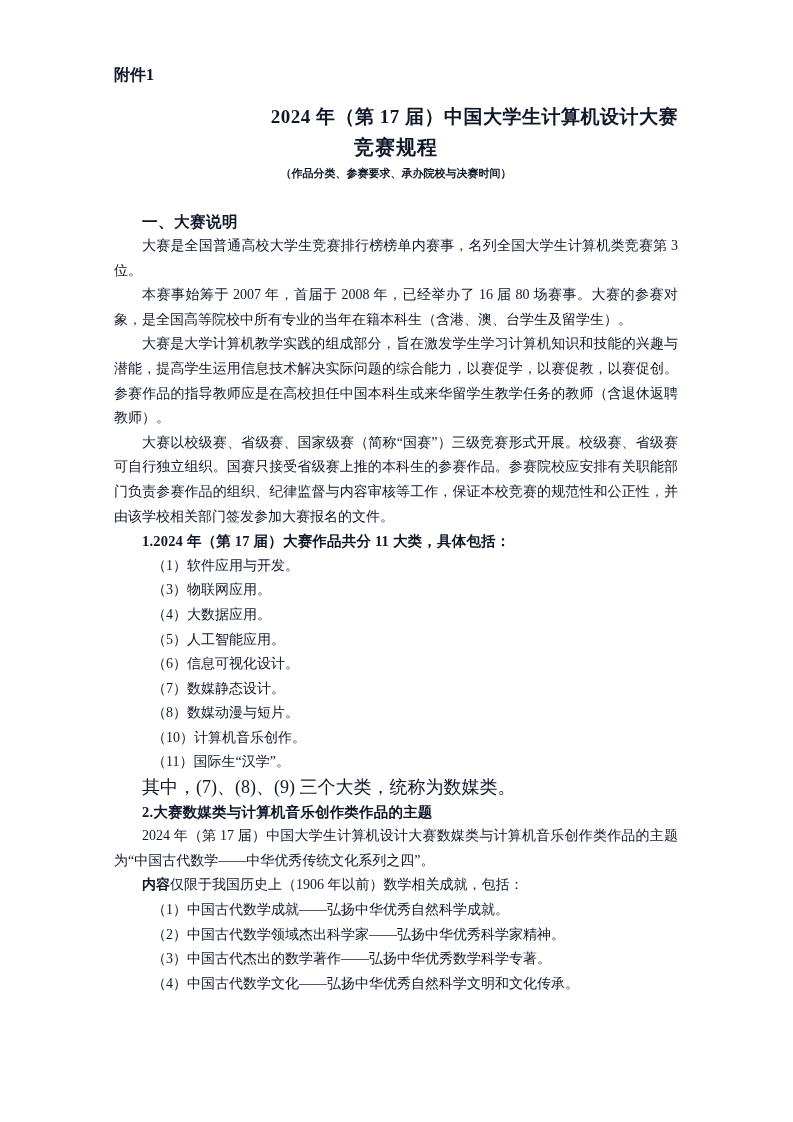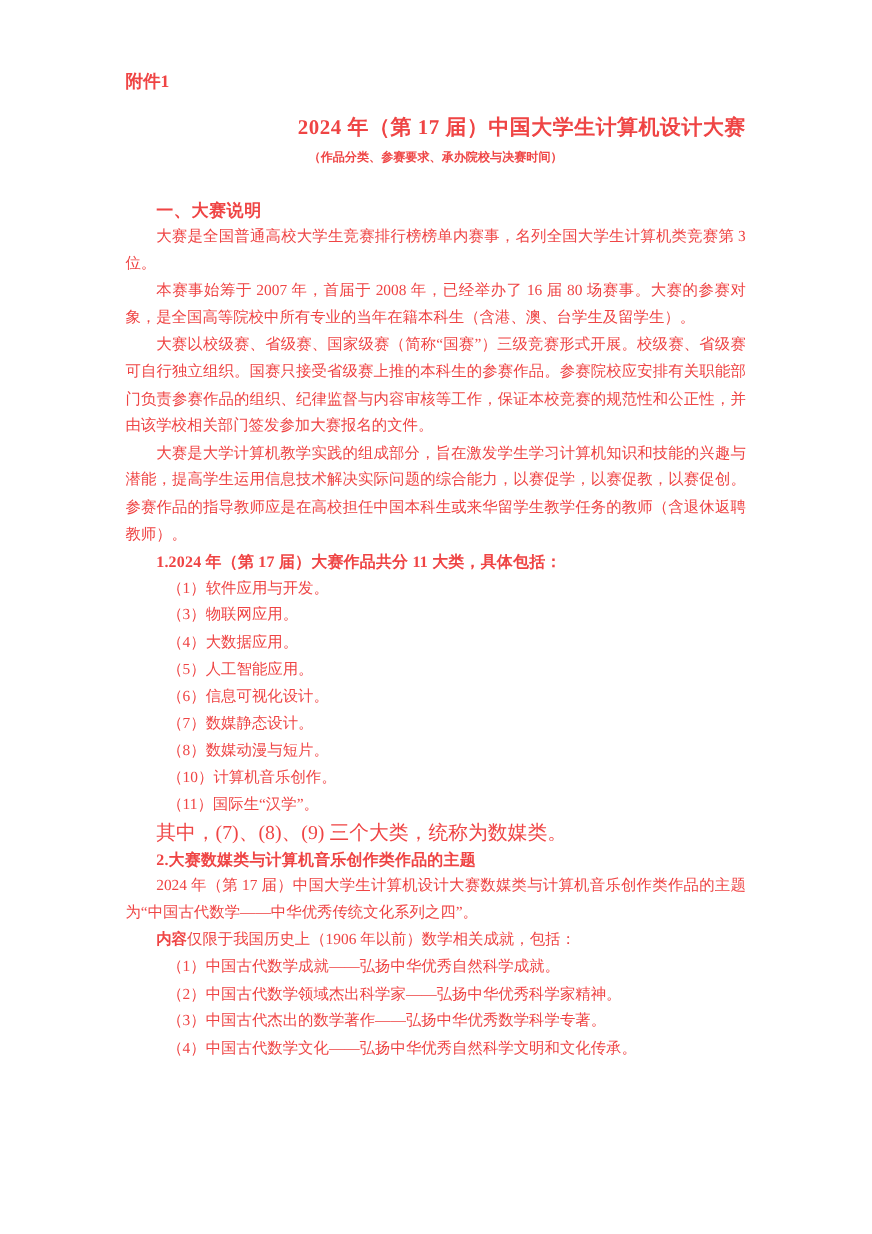--- a/index.html
+++ b/index.html
@@ -5,21 +5,21 @@
   html,body{margin:0;padding:0;background:#e8e8e8;}
   .page{
     position:relative;
     width:793px;
     height:1122px;
     margin:0 auto;
     background:#ffffff;
     box-sizing:border-box;
     padding:62px 115px 30px 114px;
     font-family:"Liberation Serif","DejaVu Serif",serif;
-    color:#ef4444;
+    color:#0f172a;
     overflow:hidden;
   }
   .attach{
     font-size:16px;
     font-weight:bold;
     line-height:26px;
   }
   .title{
     font-size:19px;
     font-weight:bold;
@@ -76,28 +76,29 @@
   .lead-bold{font-weight:bold;}
 </style>
 </head>
 <body>
 
 <div class="page">
 
   <div class="attach">附件1</div>
 
   <div class="title">2024 年（第 17 届）中国大学生计算机设计大赛</div>
+  <div class="subtitle">竞赛规程</div>
   <div class="scope-note">（作品分类、参赛要求、承办院校与决赛时间）</div>
 
   <div class="sec-heading">一、大赛说明</div>
 
   <p class="para">大赛是全国普通高校大学生竞赛排行榜榜单内赛事，名列全国大学生计算机类竞赛第 3 位。</p>
   <p class="para">本赛事始筹于 2007 年，首届于 2008 年，已经举办了 16 届 80 场赛事。大赛的参赛对象，是全国高等院校中所有专业的当年在籍本科生（含港、澳、台学生及留学生）。</p>
+  <p class="para">大赛是大学计算机教学实践的组成部分，旨在激发学生学习计算机知识和技能的兴趣与潜能，提高学生运用信息技术解决实际问题的综合能力，以赛促学，以赛促教，以赛促创。参赛作品的指导教师应是在高校担任中国本科生或来华留学生教学任务的教师（含退休返聘教师）。</p>
   <p class="para">大赛以校级赛、省级赛、国家级赛（简称“国赛”）三级竞赛形式开展。校级赛、省级赛可自行独立组织。国赛只接受省级赛上推的本科生的参赛作品。参赛院校应安排有关职能部门负责参赛作品的组织、纪律监督与内容审核等工作，保证本校竞赛的规范性和公正性，并由该学校相关部门签发参加大赛报名的文件。</p>
-  <p class="para">大赛是大学计算机教学实践的组成部分，旨在激发学生学习计算机知识和技能的兴趣与潜能，提高学生运用信息技术解决实际问题的综合能力，以赛促学，以赛促教，以赛促创。参赛作品的指导教师应是在高校担任中国本科生或来华留学生教学任务的教师（含退休返聘教师）。</p>
 
   <div class="sub-heading">1.2024 年（第 17 届）大赛作品共分 11 大类，具体包括：</div>
 
   <div class="list-item">（1）软件应用与开发。</div>
   <div class="list-item">（3）物联网应用。</div>
   <div class="list-item">（4）大数据应用。</div>
   <div class="list-item">（5）人工智能应用。</div>
   <div class="list-item">（6）信息可视化设计。</div>
   <div class="list-item">（7）数媒静态设计。</div>
   <div class="list-item">（8）数媒动漫与短片。</div>

